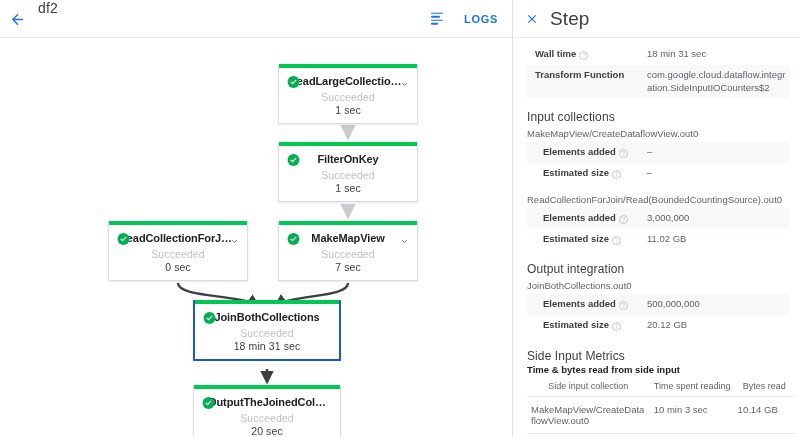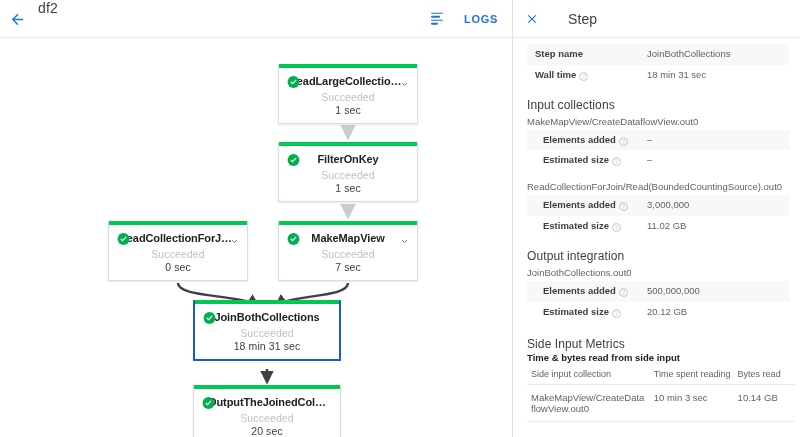--- a/index.html
+++ b/index.html
@@ -132,21 +132,21 @@
     display: flex; align-items: center;
     border-bottom: 1px solid #e8eaed;
     padding-left: 9px;
   }
   .close-x {
     width: 20px; height: 20px;
     display: flex; align-items: center; justify-content: center;
     cursor: pointer;
   }
   .panel-title {
-    font-size: 14px; color: #3c4043; margin-left: 26px; letter-spacing: .1px;
+    font-size: 19px; color: #3c4043; margin-left: 8px; letter-spacing: .1px;
   }
   .panel-body {
     padding: 6px 0 0 0;
     height: 399px;
     overflow: hidden;
   }
 
   table.kv {
     width: 262px;
     margin-left: 14px;
@@ -194,21 +194,21 @@
     font-size: 9.5px; color: #202124; font-weight: bold;
     margin: 1px 0 2px 14px;
   }
   .gap { height: 10px; }
 
   table.metrics {
     width: 268px; margin-left: 14px;
     border-collapse: collapse; table-layout: fixed;
   }
   table.metrics th {
-    text-align: left;
+    text-align: center;
     font-size: 9px; font-weight: normal; color: #5f6368;
     padding: 4px 4px 5px 4px;
     border-bottom: 1px solid #e8eaed;
     white-space: nowrap;
   }
   table.metrics td {
     font-size: 9.5px; color: #5f6368;
     padding: 7px 4px 7px 4px;
     border-bottom: 1px solid #e8eaed;
     vertical-align: top;
@@ -395,27 +395,27 @@
             <path d="M19 6.4L17.6 5 12 10.6 6.4 5 5 6.4 10.6 12 5 17.6 6.4 19 12 13.4 17.6 19 19 17.6 13.4 12z" fill="#1a73e8"></path>
           </svg>
       </span>
       <span class="panel-title">Step</span>
     </div>
 
     <div class="panel-body">
 
       <table class="kv">
         <tbody>
-            <tr class="striped">
-          <td class="k">Step name</td>
-          <td class="v">JoinBothCollections</td>
-        </tr>
         <tr>
           <td class="k"><span>Wall time</span><span class="info-icon">?</span></td>
           <td class="v">18 min 31 sec</td>
+        </tr>
+        <tr class="striped">
+          <td class="k">Transform Function</td>
+          <td class="v">com.google.cloud.dataflow.integration.SideInputIOCounters$2</td>
         </tr>
       </tbody>
         </table>
 
       <div class="section-title">Input collections</div>
 
       <div class="coll-name">MakeMapView/CreateDataflowView.out0</div>
       <table class="kv">
         <tbody>
             <tr class="striped">

